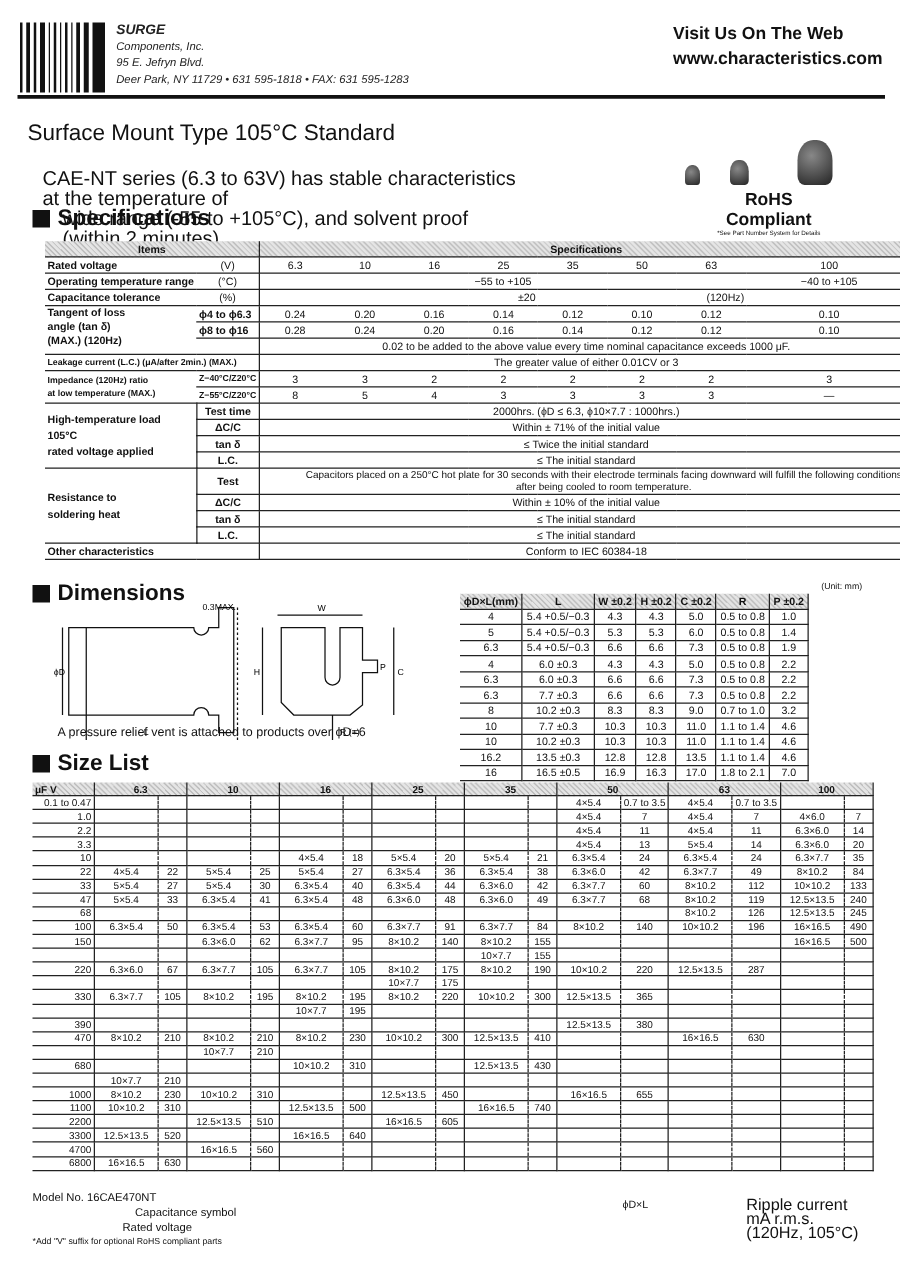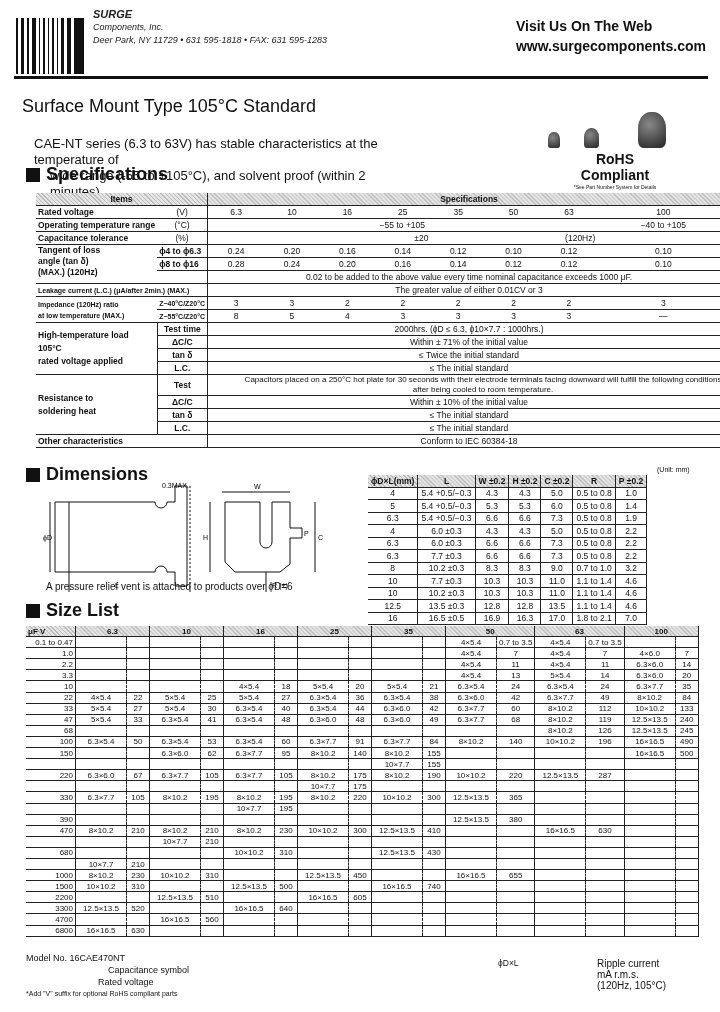--- a/index.html
+++ b/index.html
@@ -1,25 +1,25 @@
 <!DOCTYPE html>
 <html><head>
 <meta charset="utf-8">
 <style>
   html,body{margin:0;padding:0;background:#fff;}
   body{width:720px;height:1012px;position:relative;overflow:hidden;font-family:"Liberation Sans",sans-serif;color:#111;}
   .abs{position:absolute;}
   .logo-bars{left:16px;top:18px;width:68px;height:56px;display:flex;gap:3px;align-items:stretch;}
   .logo-bars span{display:block;background:#111;}
-  .company{left:93px;top:8px;font-size:9px;line-height:13px;font-style:italic;color:#222;}
+  .company{left:93px;top:18px;font-size:9px;line-height:13px;font-style:italic;color:#222;}
   .company .brand{font-weight:bold;font-size:11px;}
   .weblinks{right:14px;top:16px;font-weight:bold;font-size:14px;line-height:20px;}
   .header-rule{left:14px;top:76px;width:694px;height:3px;background:#111;}
   .title{left:22px;top:96px;font-size:18px;}
-  .intro{left:34px;top:136px;font-size:13px;line-height:16px;width:380px;}
+  .intro{left:34px;top:136px;font-size:16px;line-height:16px;width:380px;}
   .intro .l2{padding-left:16px;}
   .caps{left:546px;top:108px;width:130px;height:40px;}
   .cap{position:absolute;bottom:0;background:radial-gradient(circle at 40% 35%,#888,#222);border-radius:45% 45% 20% 20%;}
   .rohs{left:555px;top:151px;width:120px;text-align:center;font-weight:bold;font-size:14px;line-height:16px;}
   .rohs .note{font-weight:normal;font-size:5px;line-height:8px;}
   .section{font-weight:bold;font-size:18px;display:flex;align-items:center;gap:6px;}
   .section .sq{width:14px;height:14px;background:#111;display:inline-block;}
   table{border-collapse:collapse;}
   .spec{left:36px;top:193px;width:694px;font-size:8.5px;}
   .spec td{border-bottom:1px solid #222;padding:0 2px;height:12px;text-align:center;white-space:nowrap;}
@@ -32,21 +32,21 @@
   .dimtab{left:368px;top:475px;font-size:8.5px;}
   .dimtab td{border-bottom:1px solid #222;border-right:1px solid #222;padding:0 3px;height:11.5px;text-align:center;white-space:nowrap;}
   .unit{left:657px;top:466px;font-size:7px;}
   .size-head{left:26px;top:600px;}
   .sizetab{left:26px;top:626px;font-size:8px;}
   .sizetab td{border-bottom:1px solid #222;padding:0 2px;height:10.1px;text-align:center;white-space:nowrap;}
   .sizetab td.cv{border-right:1px solid #222;text-align:right;width:45px;}
   .sizetab td.sz{border-right:1px dashed #222;width:46px;}
   .sizetab td.rp{border-right:1px solid #222;width:18px;}
   .model{left:26px;top:952px;font-size:9px;line-height:12px;}
-  .legend-r{left:597px;top:958px;font-size:10px;line-height:11px;}
+  .legend-r{left:597px;top:958px;font-size:13px;line-height:11px;}
   .legend-d{left:498px;top:958px;font-size:8.5px;}
 </style>
 </head>
 <body>
 
 <div class="abs logo-bars">
   <span style="width:2px"></span>
     <span style="width:3px"></span>
     <span style="width:2px"></span>
     <span style="width:4px"></span>
@@ -55,25 +55,26 @@
     <span style="width:1px"></span>
     <span style="width:2px"></span>
     <span style="width:1px"></span>
     <span style="width:3px"></span>
     <span style="width:4px"></span>
     <span style="width:10px"></span>
 </div>
 <div class="abs company">
   <div class="brand">SURGE</div>
   <div>Components, Inc.</div>
+  <div>95 E. Jefryn Blvd.</div>
   <div>Deer Park, NY 11729 • 631 595-1818 • FAX: 631 595-1283</div>
 </div>
 <div class="abs weblinks">
   <div>Visit Us On The Web</div>
-  <div>www.surgecomponents.com</div>
+  <div>www.characteristics.com</div>
 </div>
 <div class="abs header-rule"></div>
 
 <div class="abs title">Surface Mount Type 105°C Standard</div>
 <div class="abs intro">
   <div>CAE-NT series (6.3 to 63V) has stable characteristics at the temperature of</div>
   <div class="l2">wide range (-55 to +105°C), and solvent proof (within 2 minutes).</div>
 </div>
 
 <div class="abs caps">
@@ -347,21 +348,21 @@
       <tr>
         <td>10</td>
         <td>10.2 ±0.3</td>
         <td>10.3</td>
         <td>10.3</td>
         <td>11.0</td>
         <td>1.1 to 1.4</td>
         <td>4.6</td>
       </tr>
       <tr>
-        <td>12.5</td>
+        <td>16.2</td>
         <td>13.5 ±0.3</td>
         <td>12.8</td>
         <td>12.8</td>
         <td>13.5</td>
         <td>1.1 to 1.4</td>
         <td>4.6</td>
       </tr>
       <tr>
         <td>16</td>
         <td>16.5 ±0.5</td>
@@ -805,21 +806,21 @@
         <td class="sz"></td>
         <td class="rp"></td>
         <td class="sz">16×16.5</td>
         <td class="rp">655</td>
         <td class="sz"></td>
         <td class="rp"></td>
         <td class="sz"></td>
         <td class="rp"></td>
       </tr>
       <tr>
-        <td class="cv">1500</td>
+        <td class="cv">1100</td>
         <td class="sz">10×10.2</td>
         <td class="rp">310</td>
         <td class="sz"></td>
         <td class="rp"></td>
         <td class="sz">12.5×13.5</td>
         <td class="rp">500</td>
         <td class="sz"></td>
         <td class="rp"></td>
         <td class="sz">16×16.5</td>
         <td class="rp">740</td>

